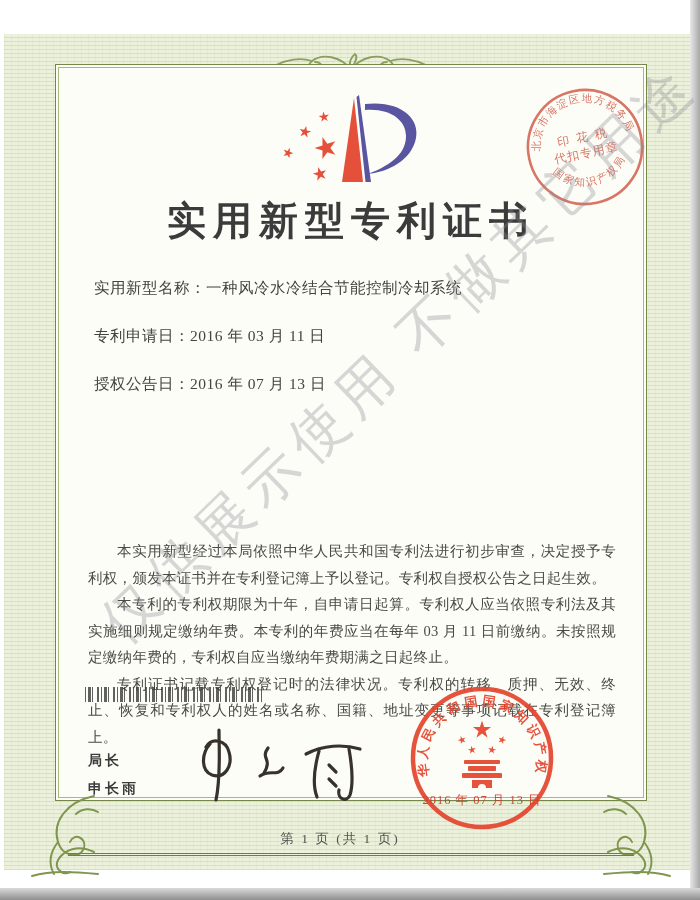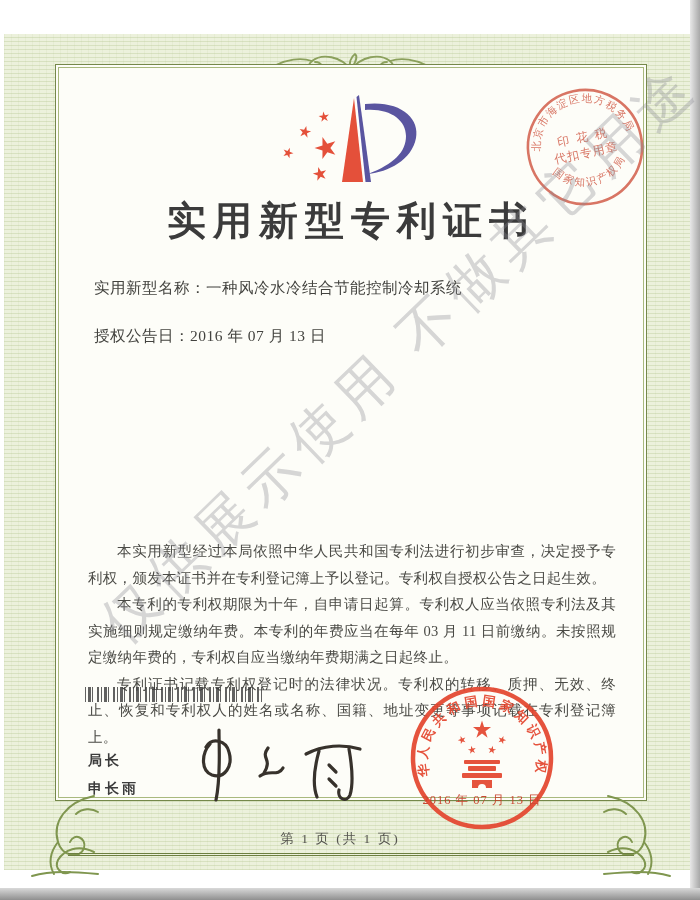--- a/index.html
+++ b/index.html
@@ -128,20 +128,23 @@
     </text>
     <text x="65" y="59" text-anchor="middle" font-size="12" fill="#d05844" letter-spacing="2">印 花 税</text>
     <text x="65" y="75" text-anchor="middle" font-size="12" fill="#d05844" letter-spacing="1">代扣专用章</text>
   </svg>
 
   <ul class="fields">
     <li>
       <span class="lab">实用新型名称：</span><span>一种风冷水冷结合节能控制冷却系统</span>
     </li>
     <li>
+      <span class="lab">专利申请日：</span><span>2016 年 03 月 11 日</span>
+    </li>
+    <li>
       <span class="lab">授权公告日：</span><span>2016 年 07 月 13 日</span>
     </li>
   </ul>
 
   <div class="body-text">
     <p>本实用新型经过本局依照中华人民共和国专利法进行初步审查，决定授予专利权，颁发本证书并在专利登记簿上予以登记。专利权自授权公告之日起生效。</p>
     <p>本专利的专利权期限为十年，自申请日起算。专利权人应当依照专利法及其实施细则规定缴纳年费。本专利的年费应当在每年 03 月 11 日前缴纳。未按照规定缴纳年费的，专利权自应当缴纳年费期满之日起终止。</p>
     <p>专利证书记载专利权登记时的法律状况。专利权的转移、质押、无效、终止、恢复和专利权人的姓名或名称、国籍、地址变更等事项记载在专利登记簿上。</p>
   </div>
 

